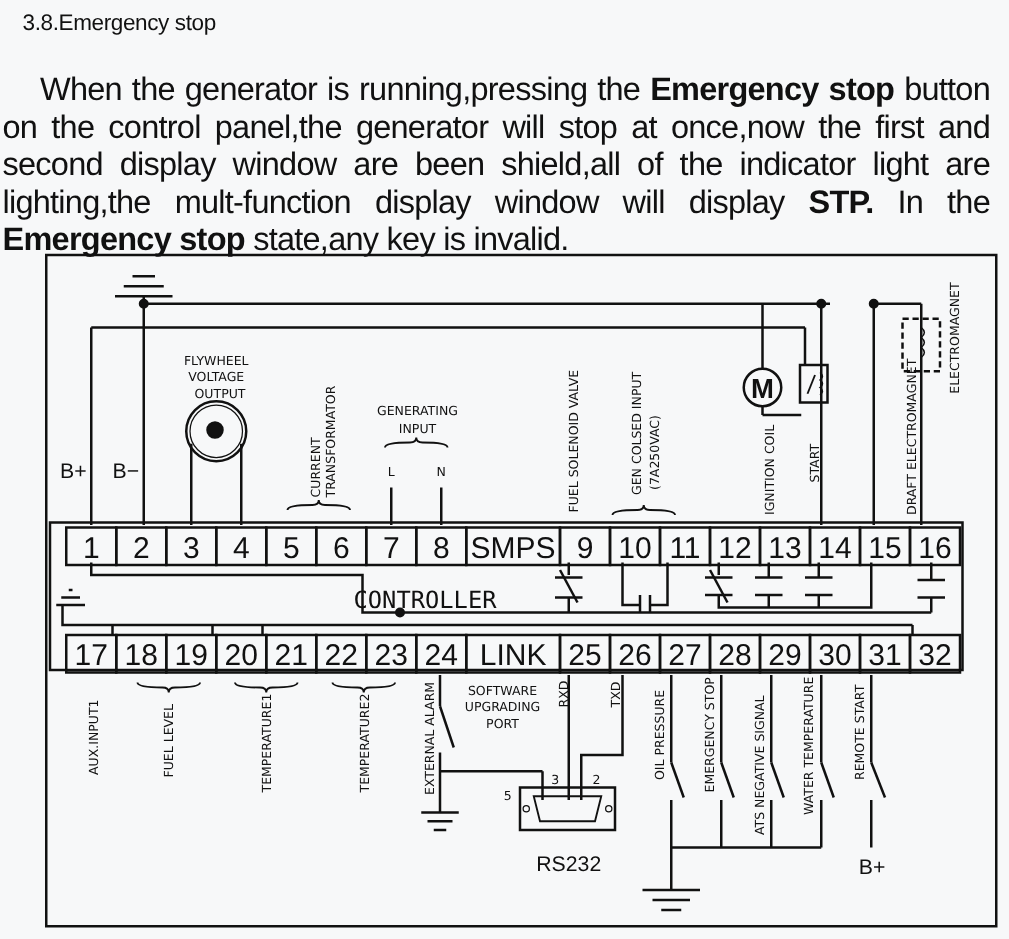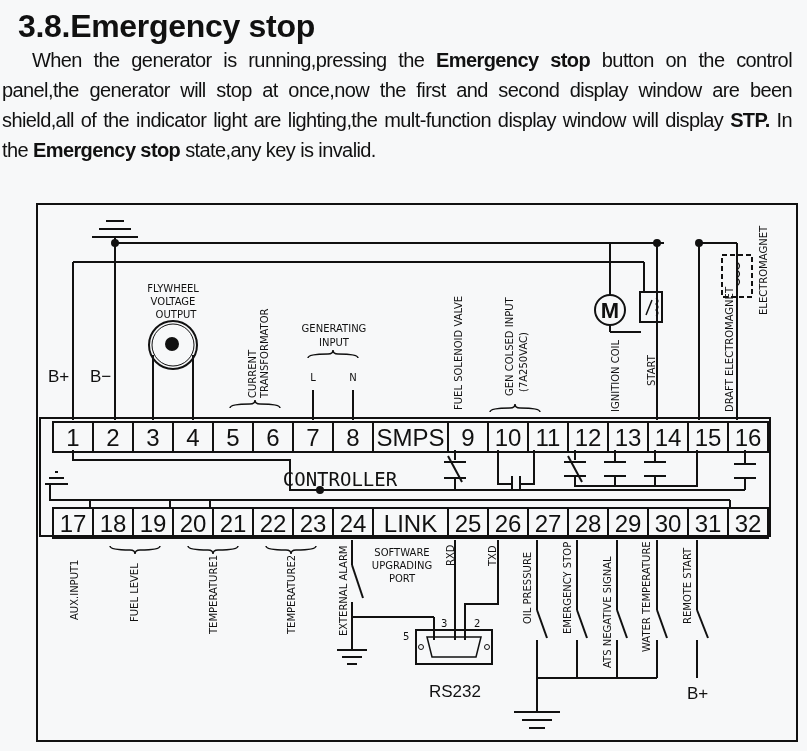--- a/index.html
+++ b/index.html
@@ -1,18 +1,18 @@
 <!DOCTYPE html>
 <html><head>
 <meta charset="utf-8">
 <style>
   html, body { margin:0; padding:0; }
   body { width:807px; height:751px; background:#f7f8f9; position:relative; overflow:hidden; font-family:"Liberation Sans", sans-serif; color:#111; }
-  .title { position:absolute; left:18px; top:8px; font-size:32px; font-weight:bold; letter-spacing:-0.3px; margin:0; }
-  .para { position:absolute; left:2px; top:45px; width:790px; font-size:20px; line-height:30px; letter-spacing:-0.6px; text-align:justify; }
+  .title { position:absolute; left:18px; top:8px; font-size:18px; font-weight:normal; letter-spacing:-0.3px; margin:0; }
+  .para { position:absolute; left:2px; top:56px; width:790px; font-size:26px; line-height:30px; letter-spacing:-0.6px; text-align:justify; }
   .para .indent { display:inline-block; width:30px; }
   .para b { font-weight:bold; }
   svg { position:absolute; left:0; top:0; }
   .lbl { font-family:"DejaVu Sans", sans-serif; font-size:10px; fill:#111; }
   .lblc { font-family:"DejaVu Sans", sans-serif; font-size:10px; fill:#111; text-anchor:middle; }
   .term { font-family:"Liberation Sans", sans-serif; font-size:24px; fill:#111; text-anchor:middle; }
   .big { font-family:"Liberation Sans", sans-serif; font-size:17px; fill:#111; }
   .ctrl { font-family:"DejaVu Sans Mono", monospace; font-size:19px; fill:#111; text-anchor:middle; }
 </style>
 </head>

